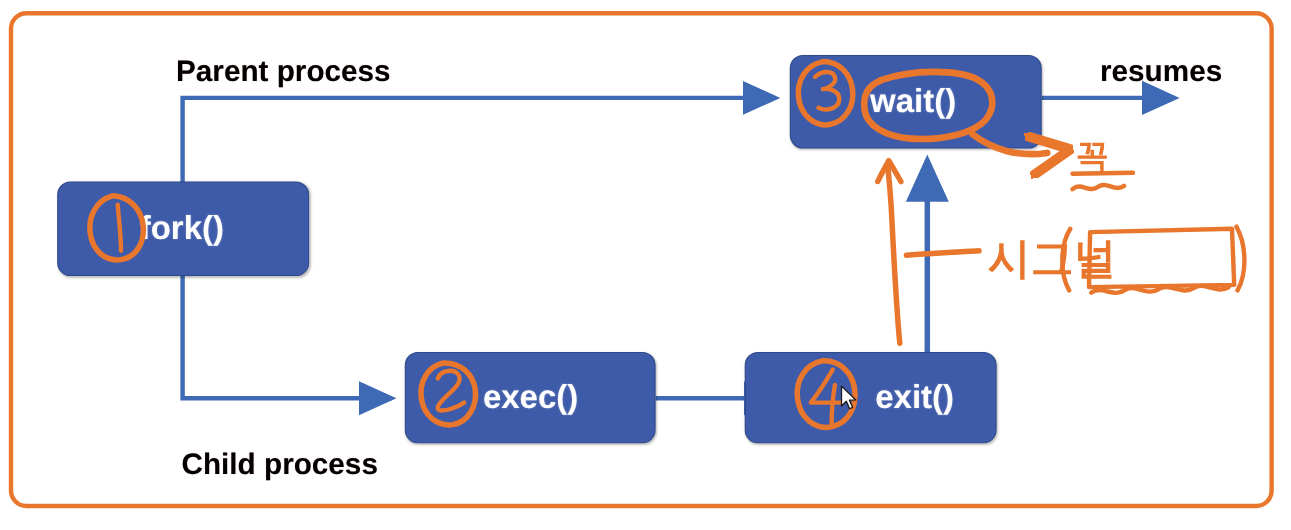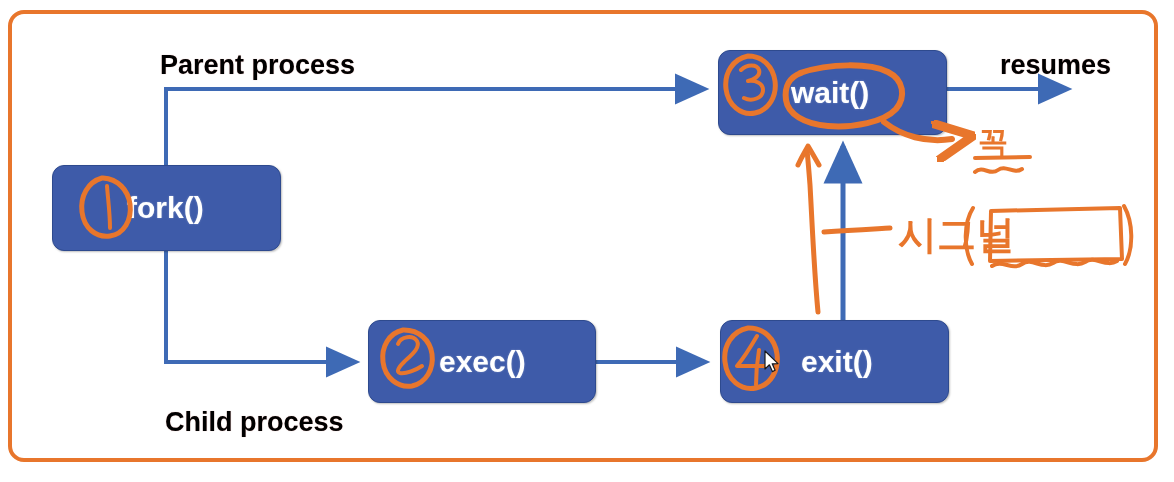--- a/index.html
+++ b/index.html
@@ -47,21 +47,21 @@
     font-size: 30px;
     letter-spacing: 0px;
     box-shadow: 1px 1px 2px rgba(0,0,0,0.25);
   }
   .node .node-label {
     margin-left: 74px;
     text-shadow: 0 0 2px rgba(255,255,255,0.35);
   }
   #node-fork  { left: 52px;  top: 165px; width: 229px; height: 86px; }
   #node-exec  { left: 368px; top: 320px; width: 228px; height: 83px; }
-  #node-exit  { left: 720px; top: 320px; width: 229px; height: 83px; }
+  #node-exit  { left: 677px; top: 320px; width: 229px; height: 83px; justify-content: center; }
   #node-wait  { left: 718px; top: 50px;  width: 229px; height: 85px; }
   #node-wait .node-label { margin-left: 72px; }
   #node-exec .node-label { margin-left: 70px; }
   #node-exit .node-label { margin-left: 80px; }
   .lane-label {
     position: absolute;
     color: #000000;
     font-weight: bold;
     font-size: 27px;
     letter-spacing: 0px;

